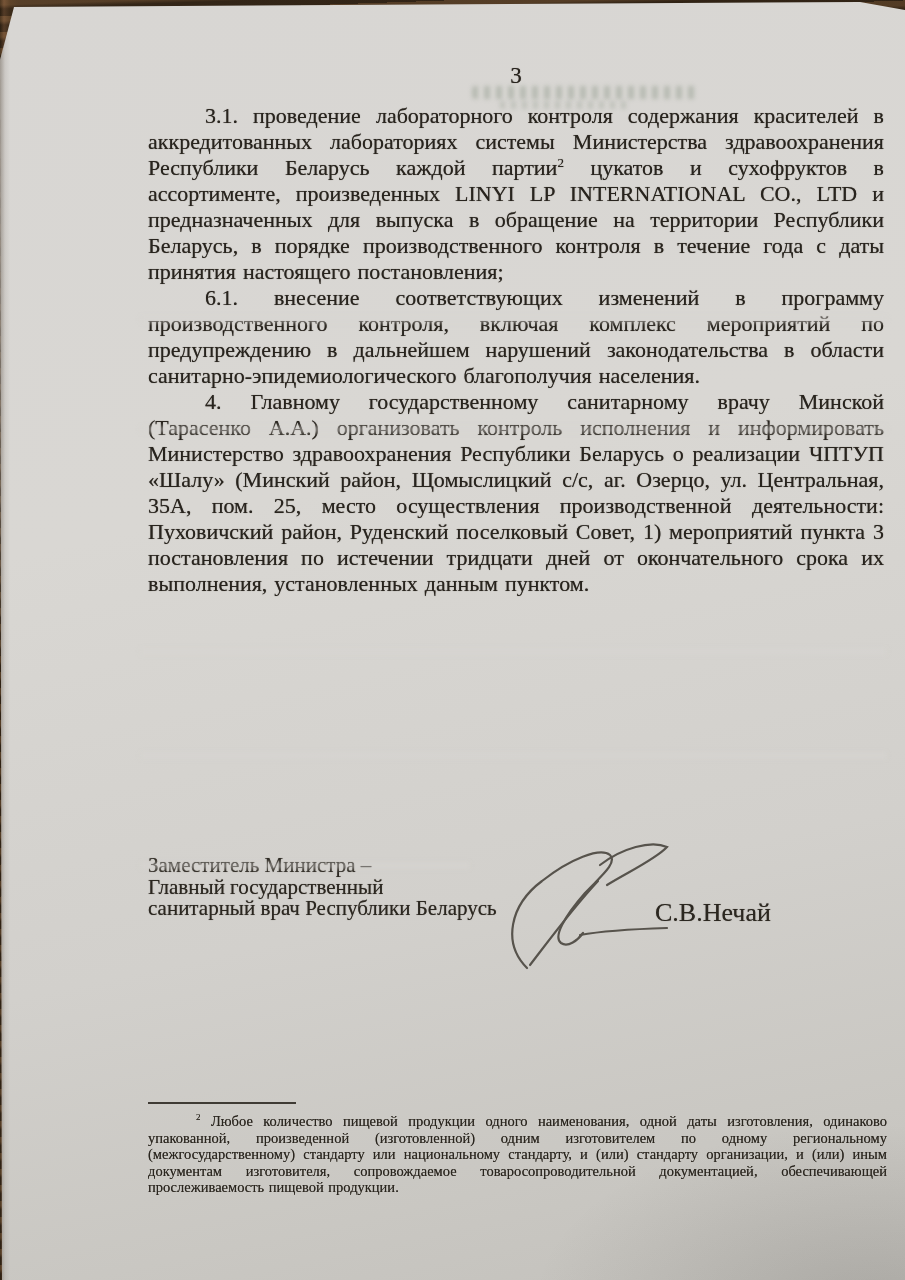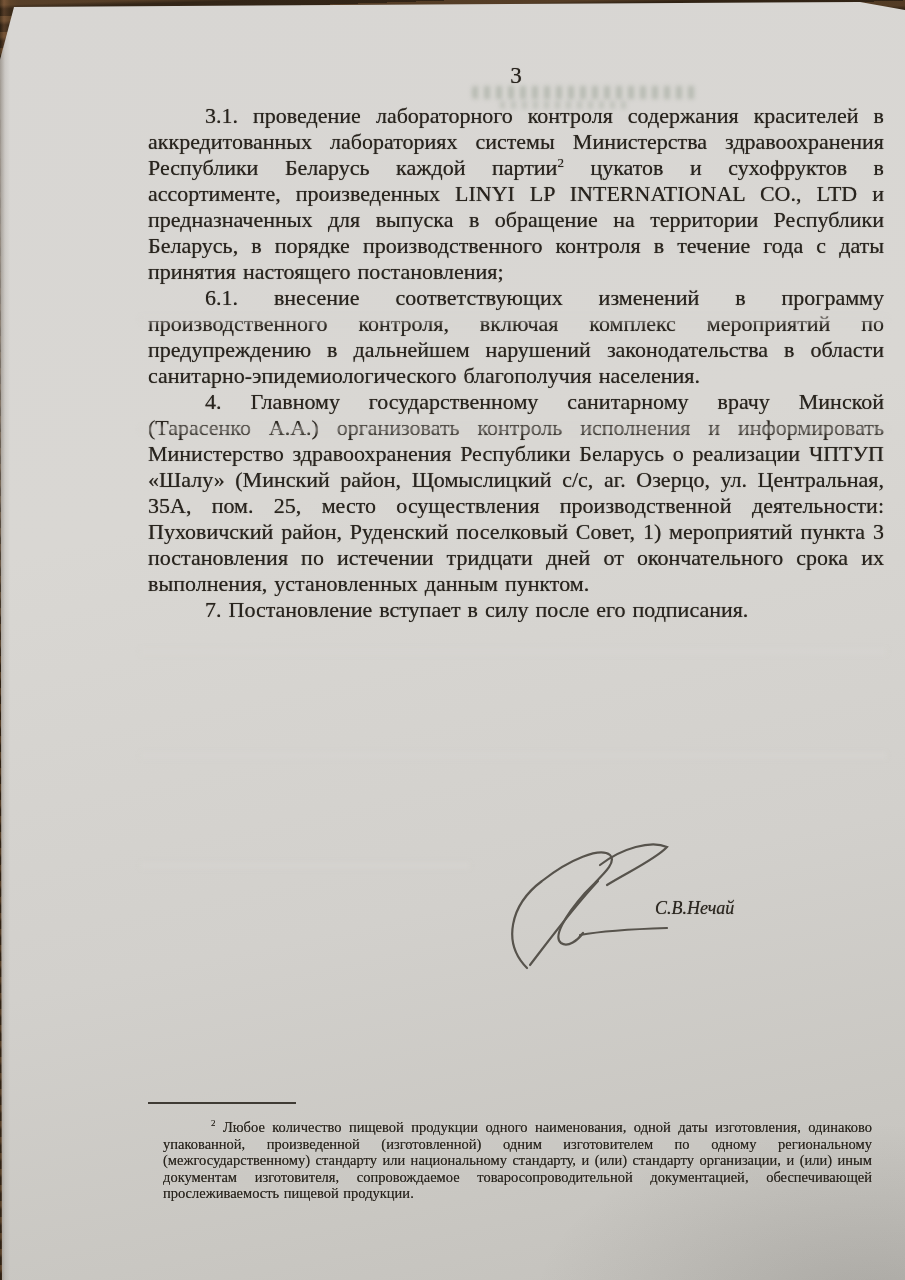--- a/index.html
+++ b/index.html
@@ -42,31 +42,31 @@
   }
   .para sup{font-size:13px;line-height:0;}
   
   .sig-titles{
     position:absolute;left:148px;top:855px;width:420px;
     font-size:21px;line-height:21.5px;color:#2b2720;
     text-shadow:0 0 0.8px rgba(48,42,34,0.7);
   }
   .sig-name{
     position:absolute;left:655px;top:898px;
-    font-size:18px;color:#2b2720;text-shadow:0 0 0.8px rgba(48,42,34,0.7);font-style:italic;
+    font-size:26px;color:#2b2720;text-shadow:0 0 0.8px rgba(48,42,34,0.7);
   }
   .sig-mark{position:absolute;left:450px;top:835px;}
   
   .footnote{
     position:absolute;left:148px;top:1102px;width:739px;color:#2a261f;
     text-shadow:0 0 0.6px rgba(48,42,34,0.7);
   }
   .fn-rule{width:148px;height:2px;background:#3f3b34;margin:0 0 9px 0;}
   .fn-text{
-    margin:15px;font-size:14.5px;line-height:16.5px;
+    margin:0;font-size:14.5px;line-height:16.5px;
     text-align:justify;text-indent:48px;word-spacing:1px;
   }
   .fn-text sup{font-size:9px;line-height:0;}
   
   .artifacts{position:absolute;inset:0;pointer-events:none;}
   .ghost{
     position:absolute;left:472px;top:86px;width:226px;height:13px;border-radius:3px;
     background:repeating-linear-gradient(90deg,rgba(108,124,104,0.30) 0 6px,rgba(0,0,0,0) 6px 12px);
     filter:blur(2.3px);
   }
@@ -89,23 +89,27 @@
 
   <div class="paper">
 
     <div class="content">
       <div class="page-number">3</div>
 
       <p class="para"><span>3.1. проведение лабораторного контроля содержания красителей в аккредитованных лабораториях системы Министерства здравоохранения Республики Беларусь каждой партии</span><sup>2</sup><span> цукатов и сухофруктов в ассортименте, произведенных LINYI LP INTERNATIONAL CO., LTD и предназначенных для выпуска в обращение на территории Республики Беларусь, в порядке производственного контроля в течение года с даты принятия настоящего постановления;</span></p>
 
       <p class="para">6.1. внесение соответствующих изменений в программу производственного контроля, включая комплекс мероприятий по предупреждению в дальнейшем нарушений законодательства в области санитарно-эпидемиологического благополучия населения.</p>
       <p class="para">4. Главному государственному санитарному врачу Минской (Тарасенко А.А.) организовать контроль исполнения и информировать Министерство здравоохранения Республики Беларусь о реализации ЧПТУП «Шалу» (Минский район, Щомыслицкий с/с, аг. Озерцо, ул. Центральная, 35А, пом. 25, место осуществления производственной деятельности: Пуховичский район, Руденский поселковый Совет, 1) мероприятий пункта 3 постановления по истечении тридцати дней от окончательного срока их выполнения, установленных данным пунктом.</p>
-      <p class="para">7. Постановление вступает в силу после его подписания.</p>
     </div>
 
+    <div class="sig-titles">
+      <div>Заместитель Министра –</div>
+      <div>Главный государственный</div>
+      <div>санитарный врач Республики Беларусь</div>
+    </div>
 
     <svg class="sig-mark" width="320" height="150" viewBox="0 0 320 150" fill="none">
       <g stroke="#4a463f" stroke-width="2.2" stroke-linecap="round" fill="none" opacity="0.9">
         <path d="M 77 133 C 52 108, 60 70, 92 46 C 120 24, 150 12, 160 20 C 168 28, 150 42, 135 58 C 114 82, 103 102, 111 108 C 118 113, 128 105, 133 98"></path>
         <path d="M 80 130 C 100 104, 122 74, 148 46"></path>
         <path d="M 150 30 C 172 13, 201 5, 217 12 C 206 24, 178 37, 157 50"></path>
         <path d="M 130 100 C 152 96, 185 94, 217 93"></path>
       </g>
     </svg>
 

